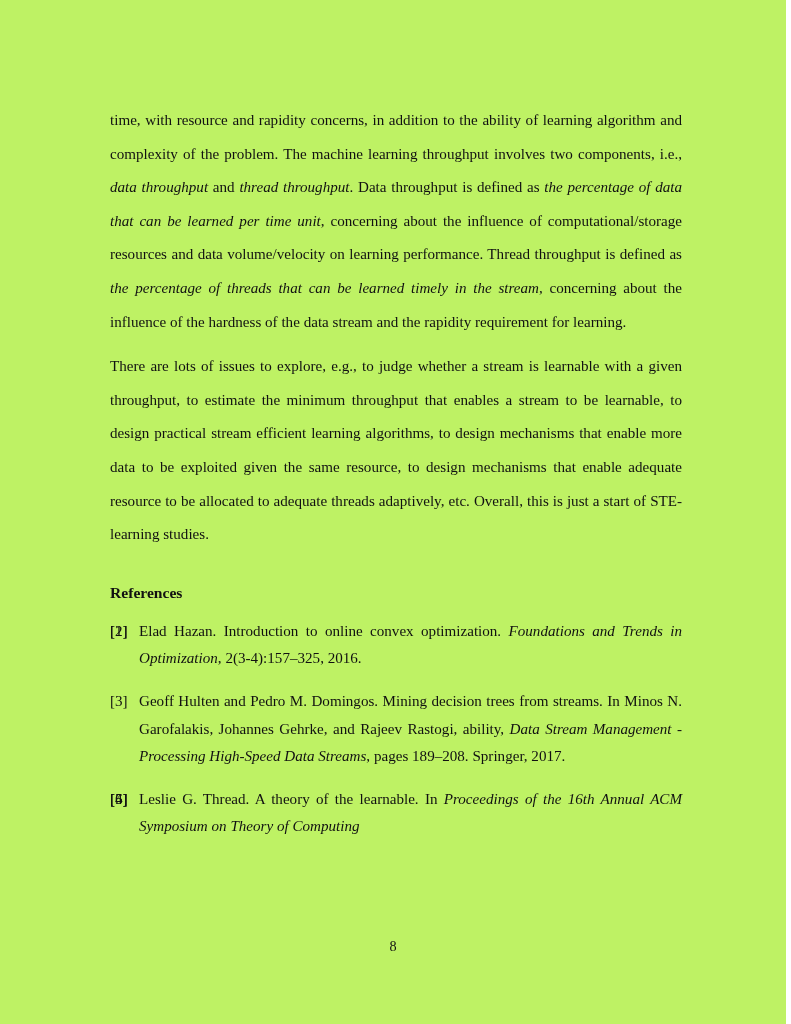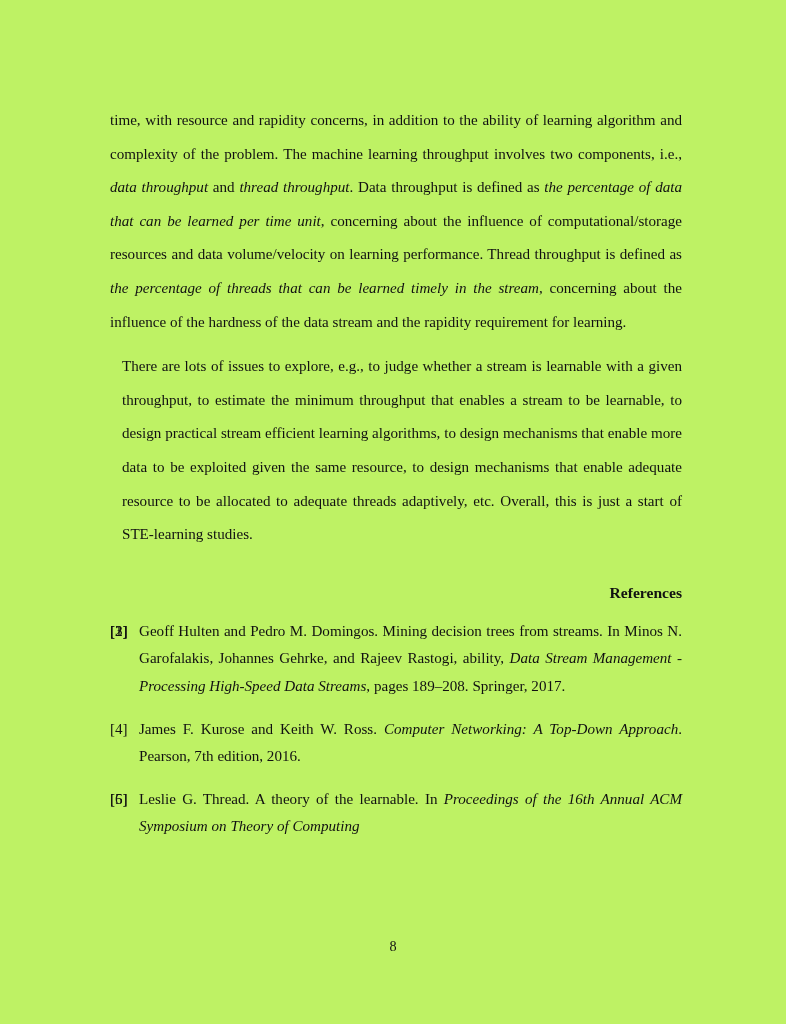--- a/index.html
+++ b/index.html
@@ -31,34 +31,33 @@
     font-size: 15.1px;
     line-height: 33.6px;
     text-align: justify;
     text-justify: inter-word;
     margin: 0 0 11px 0;
     hyphens: none;
   }
 
   .para.tight-gap {
     margin-bottom: 9px;
-    margin-left: 12px;
   }
 
   .para i, .ref i {
     font-style: italic;
   }
 
   
   .refs-heading {
     font-size: 15.6px;
     font-weight: bold;
     line-height: 20px;
     margin: 31px 0 0 0;
-    text-align: right;
+    text-align: left;
   }
 
   
   .ref-list {
     margin: 14px 0 0 0;
     padding: 0;
     list-style: none;
   }
 
   .ref {
@@ -103,23 +102,23 @@
 
     <div id="body-text">
         <p class="para"><span>time, with resource and rapidity concerns, in addition to the ability of learning algorithm and complexity of the problem. The machine learning throughput involves two components, i.e., </span><i>data throughput</i><span> and </span><i>thread throughput</i><span>. Data throughput is defined as </span><i>the percentage of data that can be learned per time unit</i><span>, concerning about the influence of computational/storage resources and data volume/velocity on learning performance. Thread throughput is defined as </span><i>the percentage of threads that can be learned timely in the stream</i><span>, concerning about the influence of the hardness of the data stream and the rapidity requirement for learning.</span></p>
         <p class="para tight-gap"><span>There are lots of issues to explore, e.g., to judge whether a stream is learnable with a given throughput, to estimate the minimum throughput that enables a stream to be learnable, to design practical stream efficient learning algorithms, to design mechanisms that enable more data to be exploited given the same resource, to design mechanisms that enable adequate resource to be allocated to adequate threads adaptively, etc. Overall, this is just a start of STE-learning studies.</span></p>
       </div>
 
     <div class="refs-heading">References</div>
 
     <ol class="ref-list" id="reference-list">
         <li class="ref"><span class="ref-label">[1]</span></li>
-        <li class="ref"><span class="ref-label">[2]</span></li>
+        <li class="ref"><span class="ref-label">[2]</span><span><span>Elad Hazan. Introduction to online convex optimization. </span><i>Foundations and Trends in Optimization</i><span>, 2(3-4):157–325, 2016.</span></span></li>
         <li class="ref"><span class="ref-label">[3]</span><span><span>Geoff Hulten and Pedro M. Domingos. Mining decision trees from streams. In Minos N. Garofalakis, Johannes Gehrke, and Rajeev Rastogi, ability, </span><i>Data Stream Management - Processing High-Speed Data Streams</i><span>, pages 189–208. Springer, 2017.</span></span></li>
-        <li class="ref"><span class="ref-label">[4]</span><span><span>James F. Kurose and Keith W. Ross. </span><i>Computer Networking: A Top-Down Approach</i><span>. Pearson, 7th edition, 2016.</span></span></li>
+        <li class="ref"><span class="ref-label">[4]</span></li>
         <li class="ref"><span class="ref-label">[5]</span></li>
         <li class="ref"><span class="ref-label">[6]</span><span><span>Leslie G. Thread. A theory of the learnable. In </span><i>Proceedings of the 16th Annual ACM Symposium on Theory of Computing</i></span></li>
       </ol>
 
   </div>
 
   <div class="folio">8</div>
 
 </div>
 

